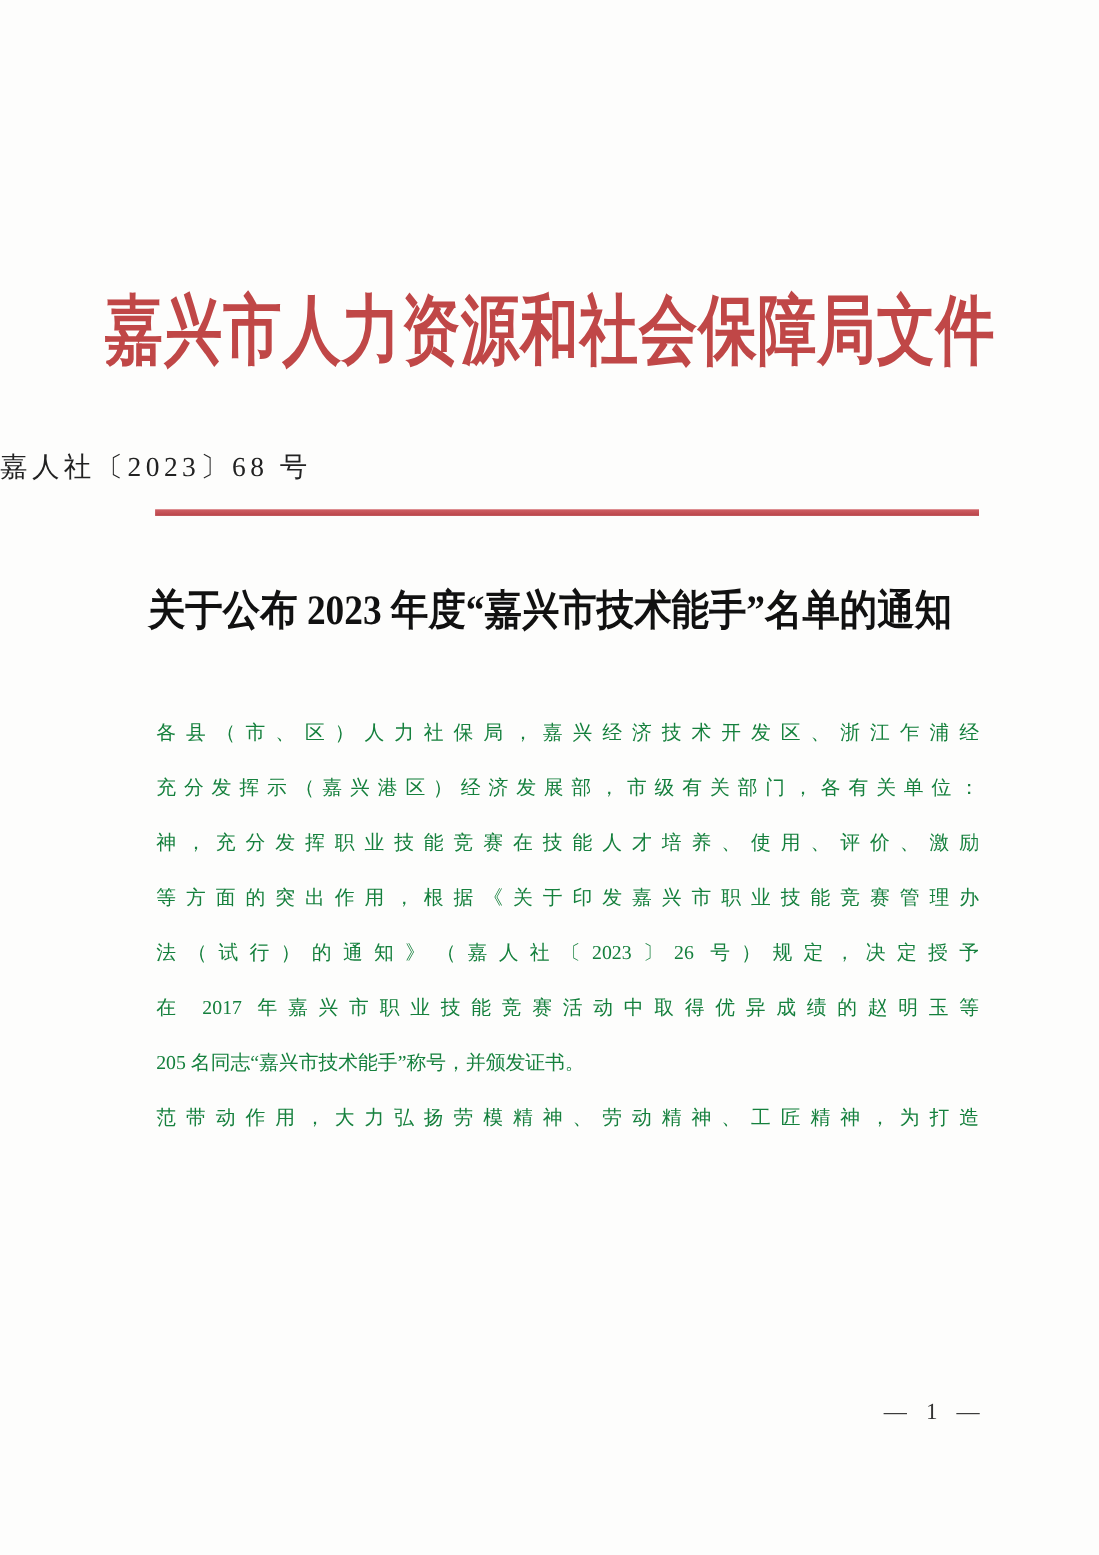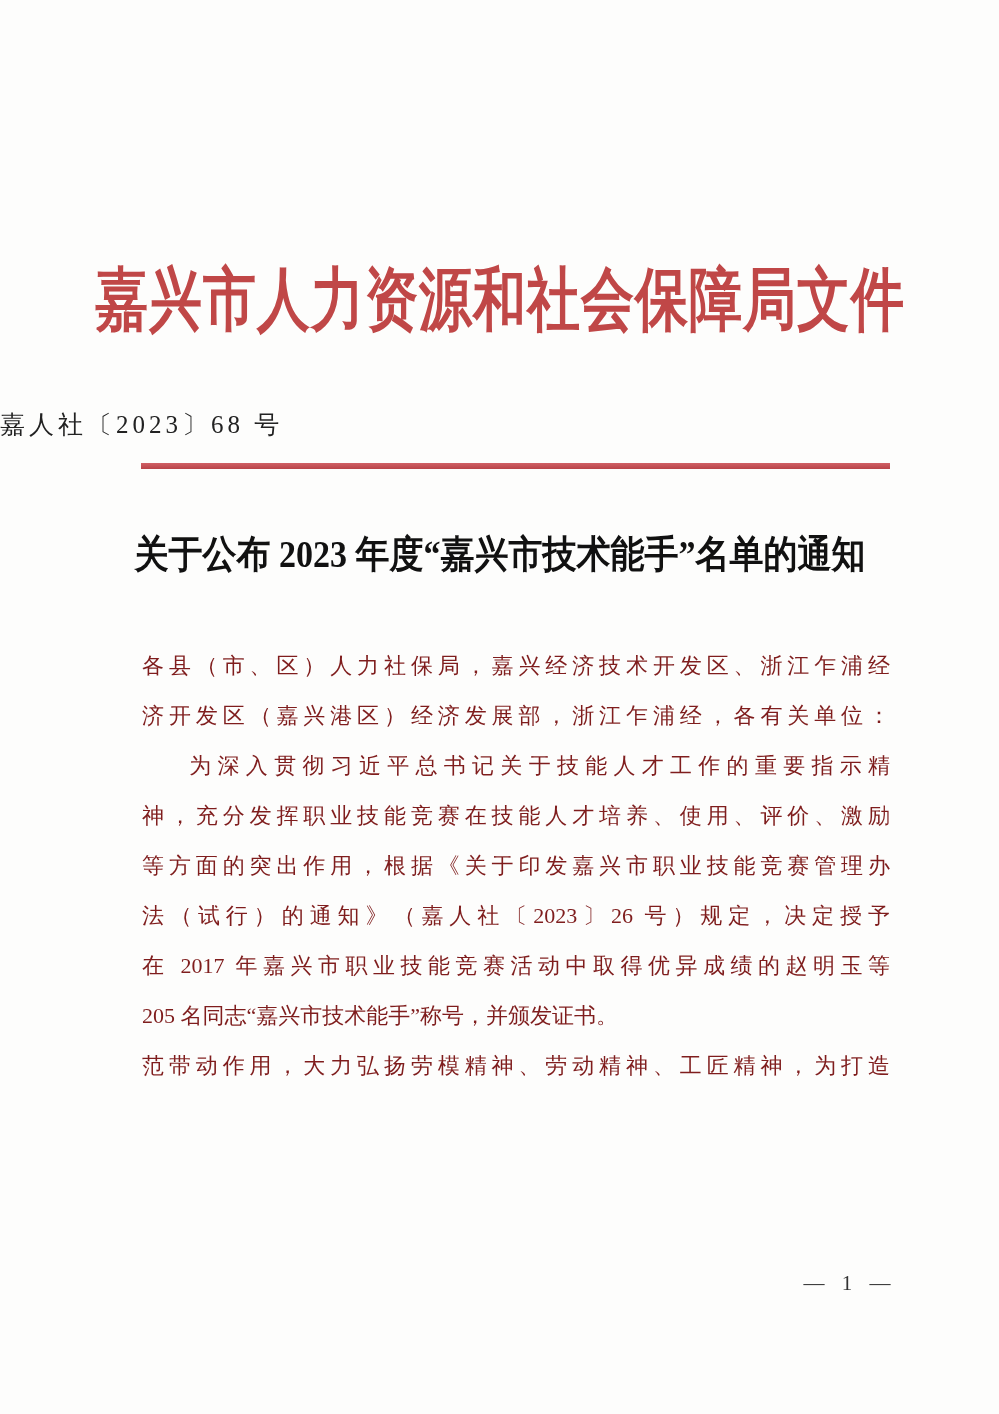--- a/index.html
+++ b/index.html
@@ -72,22 +72,22 @@
   
   .body-block {
     position: absolute;
     top: 641px;
     left: 142px;
     width: 748px;
   }
   .body-line {
     height: 50px;
     line-height: 50px;
-    font-size: 22px;
-    color: #7f1d1d;
+    font-size: 18px;
+    color: #15803d;
     text-align: justify;
     text-align-last: justify;
     overflow: hidden;
     white-space: nowrap;
   }
   .body-line.indent {
     text-indent: 2.15em;
   }
   .body-line.end {
     text-align: left;
@@ -114,22 +114,21 @@
   <div class="org-title">嘉兴市人力资源和社会保障局文件</div>
 
   <div class="doc-number">嘉人社〔2023〕68 号</div>
 
   <div class="red-rule"></div>
 
   <div class="doc-title">关于公布 2023 年度“嘉兴市技术能手”名单的通知</div>
 
   <div class="body-block">
       <div class="body-line">各县（市、区）人力社保局，嘉兴经济技术开发区、浙江乍浦经</div>
-      <div class="body-line">济开发区（嘉兴港区）经济发展部，浙江乍浦经，各有关单位：</div>
-      <div class="body-line indent">为深入贯彻习近平总书记关于技能人才工作的重要指示精</div>
+      <div class="body-line">充分发挥示（嘉兴港区）经济发展部，市级有关部门，各有关单位：</div>
       <div class="body-line">神，充分发挥职业技能竞赛在技能人才培养、使用、评价、激励</div>
       <div class="body-line">等方面的突出作用，根据《关于印发嘉兴市职业技能竞赛管理办</div>
       <div class="body-line">法（试行）的通知》（嘉人社〔2023〕26 号）规定，决定授予</div>
       <div class="body-line">在 2017 年嘉兴市职业技能竞赛活动中取得优异成绩的赵明玉等</div>
       <div class="body-line end">205 名同志“嘉兴市技术能手”称号，并颁发证书。</div>
       <div class="body-line">范带动作用，大力弘扬劳模精神、劳动精神、工匠精神，为打造</div>
     </div>
 
   <div class="page-number">— 1 —</div>
 

